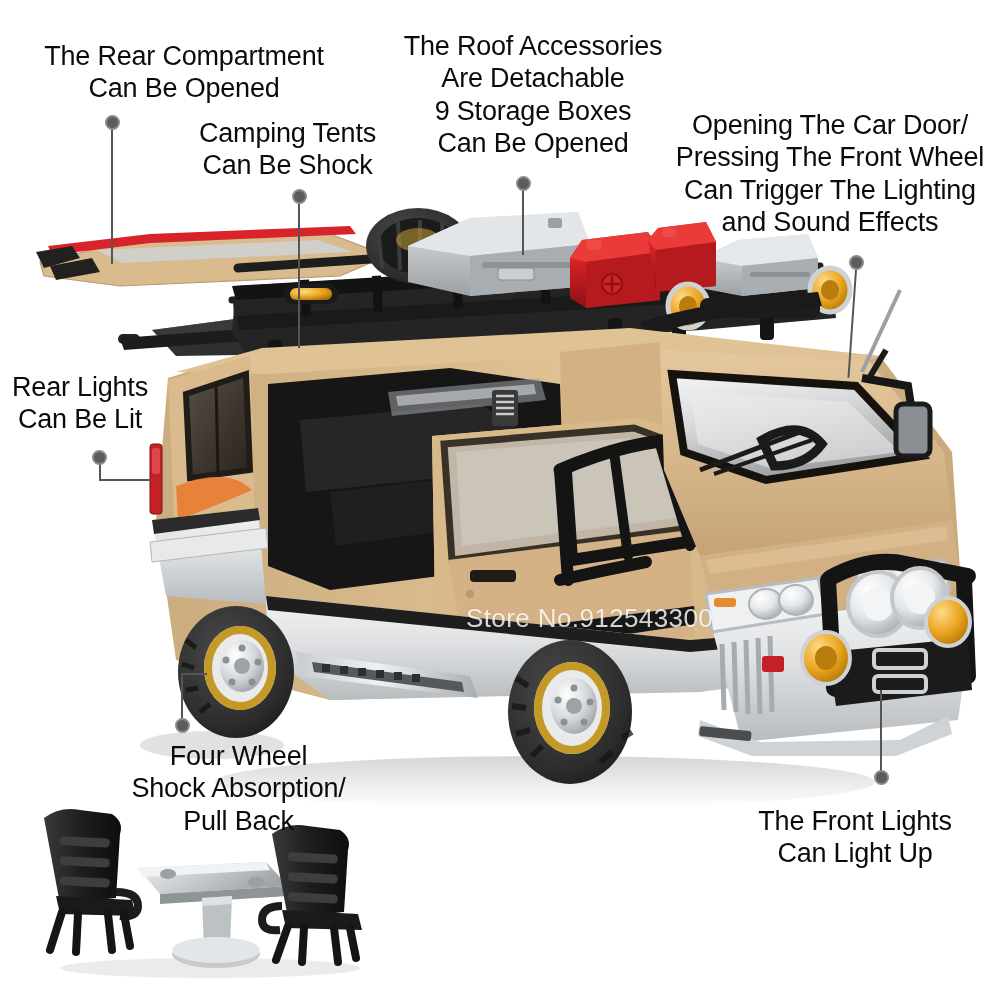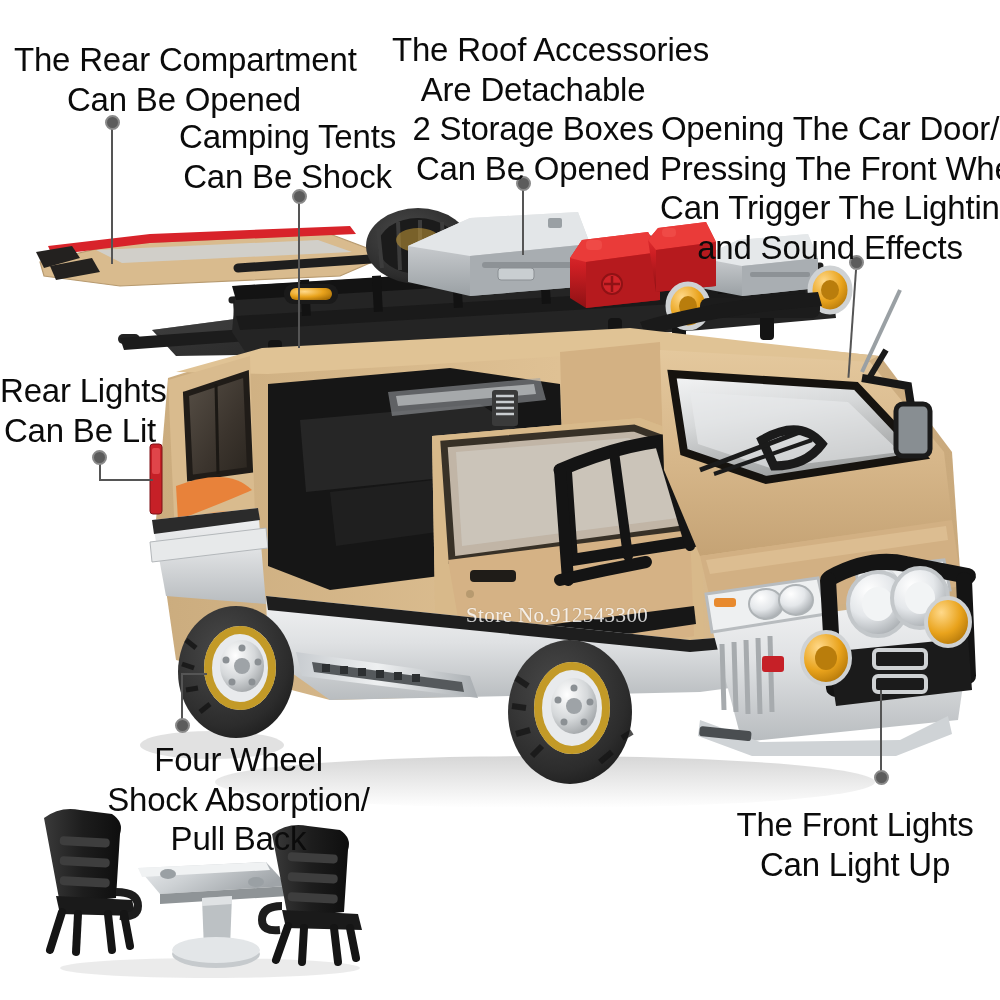--- a/index.html
+++ b/index.html
@@ -10,43 +10,43 @@
     font-family:"Liberation Sans","DejaVu Sans",sans-serif;
     overflow:hidden;
     position:relative;
   }
   #stage{position:absolute;left:0;top:0;width:1000px;height:1000px;background:#fff;}
 
   
   .callout{
     position:absolute;
     color:#0b0b0b;
-    font-size:33px;
+    font-size:27px;
     line-height:1.20;
     letter-spacing:-0.2px;
     white-space:pre;
     font-weight:400;
   }
   .callout.c{text-align:center;}
 
   
   .dot{
     position:absolute;width:15px;height:15px;border-radius:50%;
     background:#5c5c5c;border:2px solid #8a8a8a;box-sizing:border-box;
   }
   .lead{position:absolute;background:#555;}
   .lead.v{width:2px;}
   .lead.h{height:2px;}
 
   
   .watermark{
     position:absolute;
     color:rgba(255,255,255,.82);
-    font-size:21px;
-    font-family:Liberation Serif, serif;
+    font-size:26px;
+    font-family:Liberation Sans, sans-serif;
     letter-spacing:.4px;
     white-space:nowrap;
     text-shadow:0 0 2px rgba(0,0,0,.12);
   }
 
   
   #vehicle{position:absolute;left:0;top:0;width:1000px;height:1000px;}
 
   
   #camp{position:absolute;left:20px;top:800px;width:380px;height:180px;}
@@ -522,21 +522,21 @@
   <div class="dot" style="left:874px;top:770px;"></div>
 
   <div class="callout c" style="left:14px;top:40px;width:340px;">The Rear Compartment
 Can Be Opened</div>
 
   <div class="callout c" style="left:175px;top:117px;width:225px;">Camping Tents
 Can Be Shock</div>
 
   <div class="callout c" style="left:392px;top:30px;width:282px;">The Roof Accessories
 Are Detachable
-2 Storage Boxes
+9 Storage Boxes
 Can Be Opened</div>
 
   <div class="callout c" style="left:660px;top:109px;width:340px;">Opening The Car Door/
 Pressing The Front Wheel
 Can Trigger The Lighting
 and Sound Effects</div>
 
   <div class="callout c" style="left:96px;top:740px;width:285px;">Four Wheel
 Shock Absorption/
 Pull Back</div>

